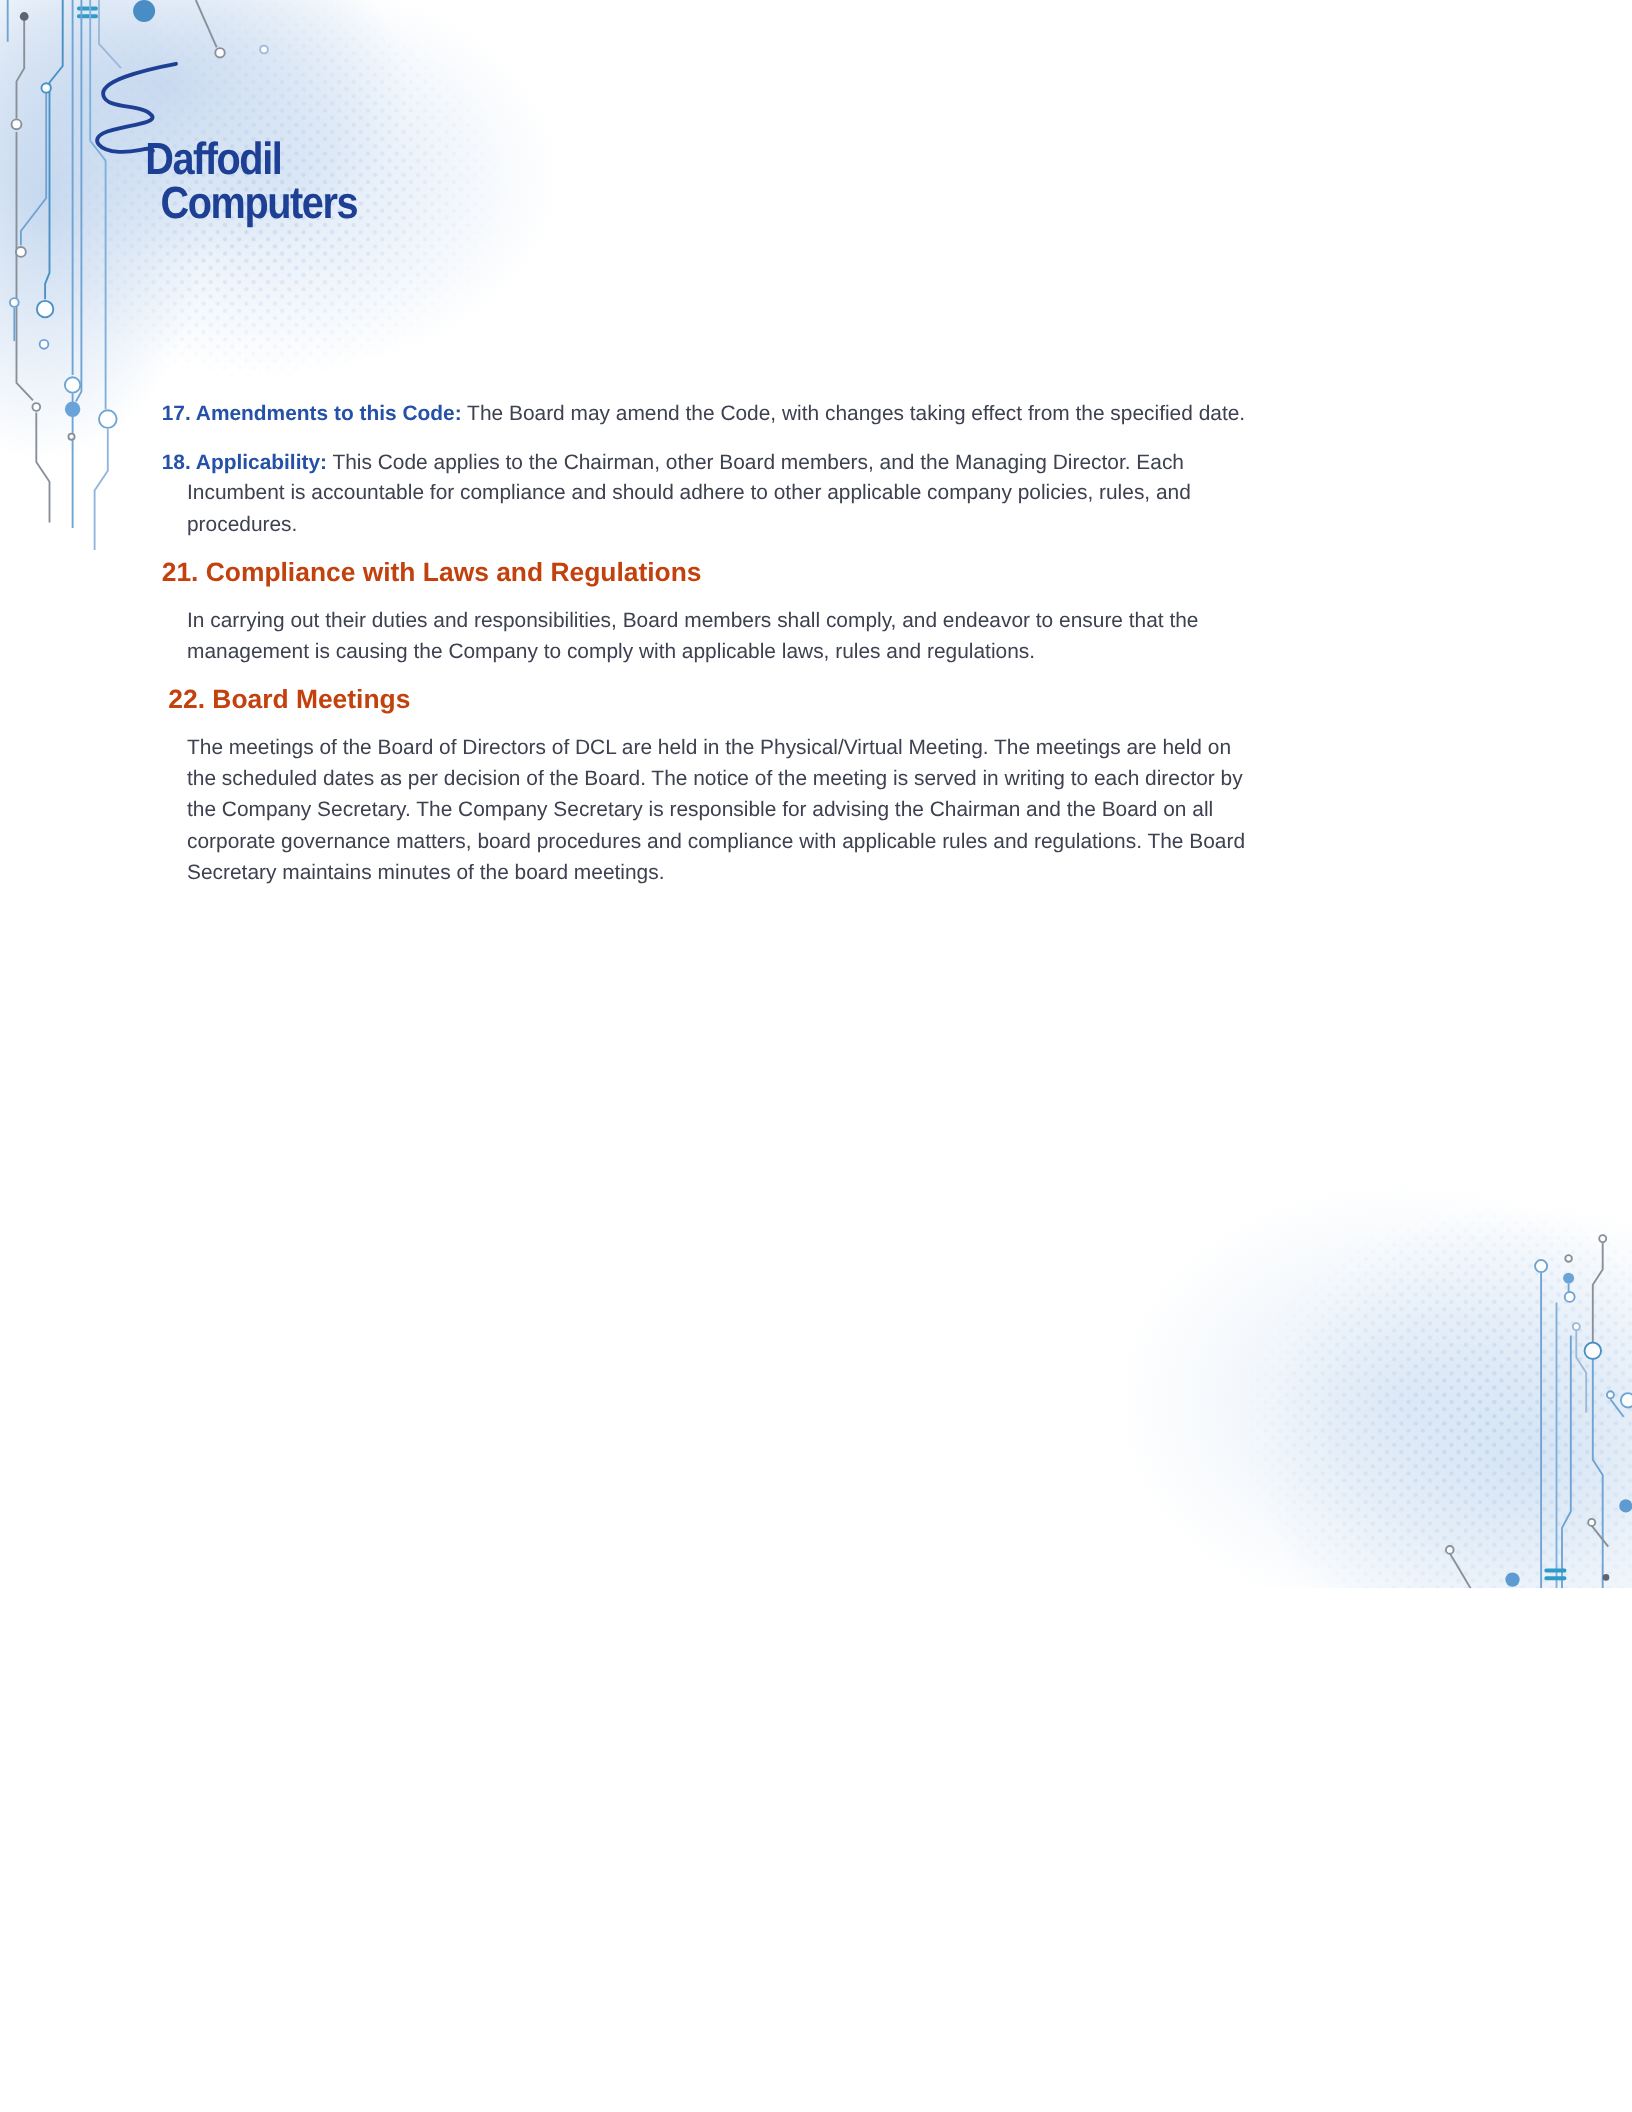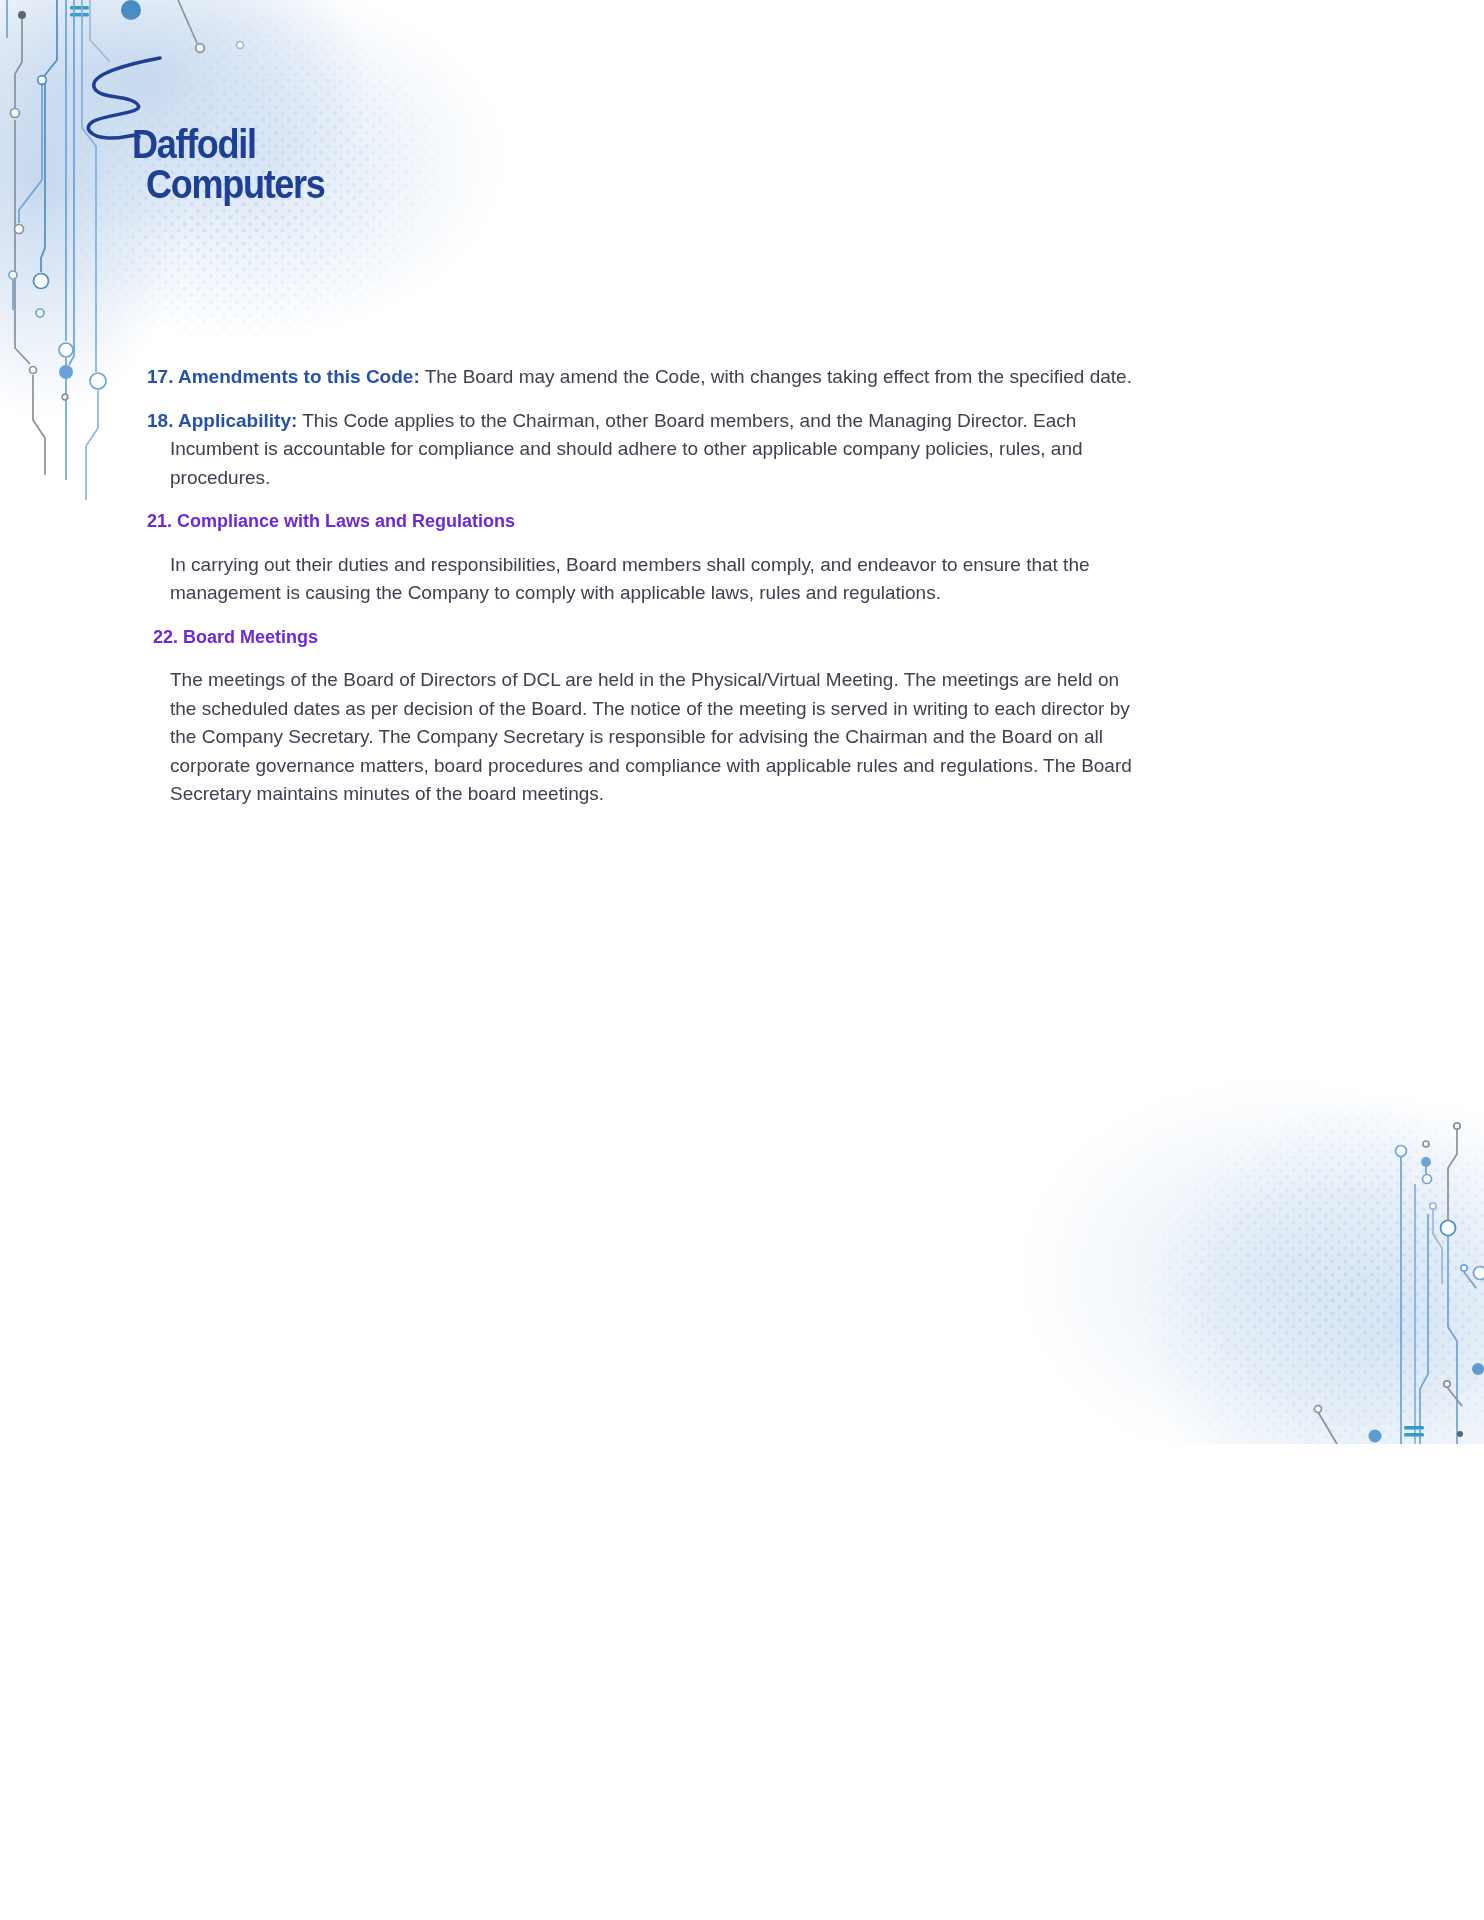--- a/index.html
+++ b/index.html
@@ -22,22 +22,22 @@
   .logo .l2 { margin-left:14px; }
 
   
   .content {
     position:absolute; left:147px; top:363px; width:995px;
     color:#3d4150; font-size:19px; line-height:28.5px;
   }
   .item { margin:0 0 15px 0; padding-left:23px; text-indent:-23px; }
   .item .lbl { color:#2552a8; font-weight:bold; }
   .sec {
-    margin:0 0 15px 0; color:#6d28d9; font-weight:bold;
-    font-size:18px; line-height:28.5px;
+    margin:0 0 15px 0; color:#c2410c; font-weight:bold;
+    font-size:24px; line-height:28.5px;
   }
   .sec22 { margin-left:6px; }
   .para { margin:0 0 15px 23px; }
 
   
   .pagenum {
     position:absolute; left:131px; top:1806px;
     font-size:28px; font-weight:bold; color:#a16207; letter-spacing:1px;text-align:center;
   }
   .badge {

